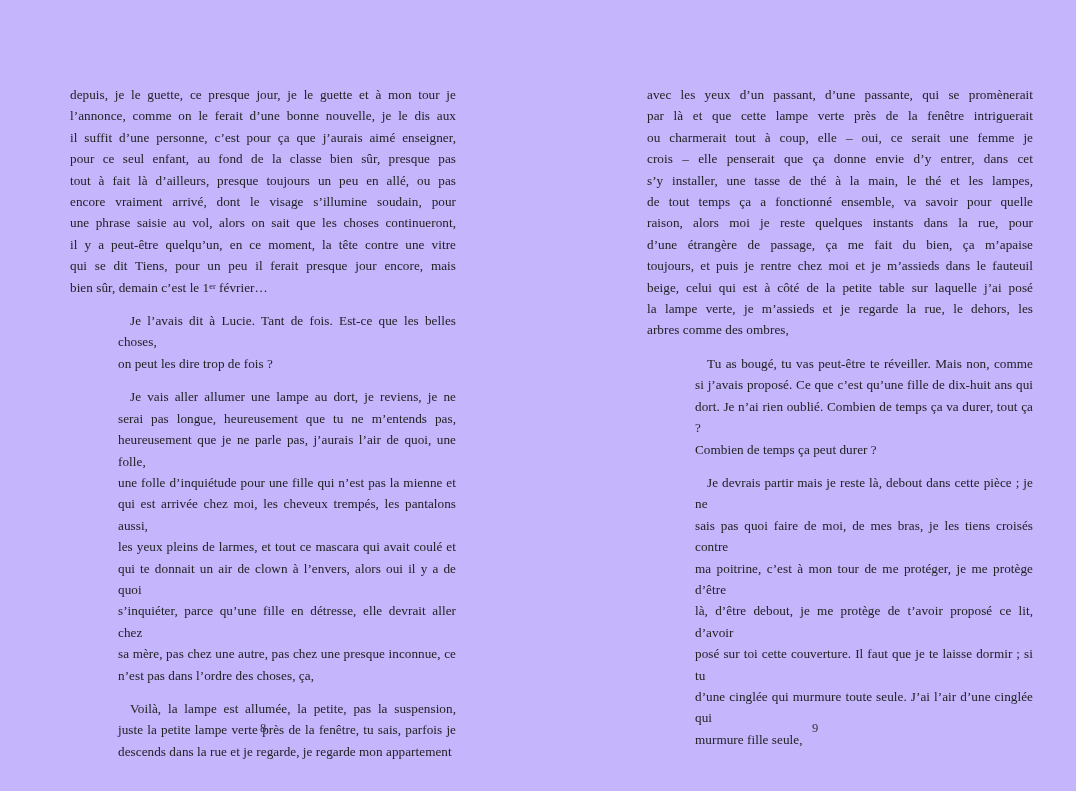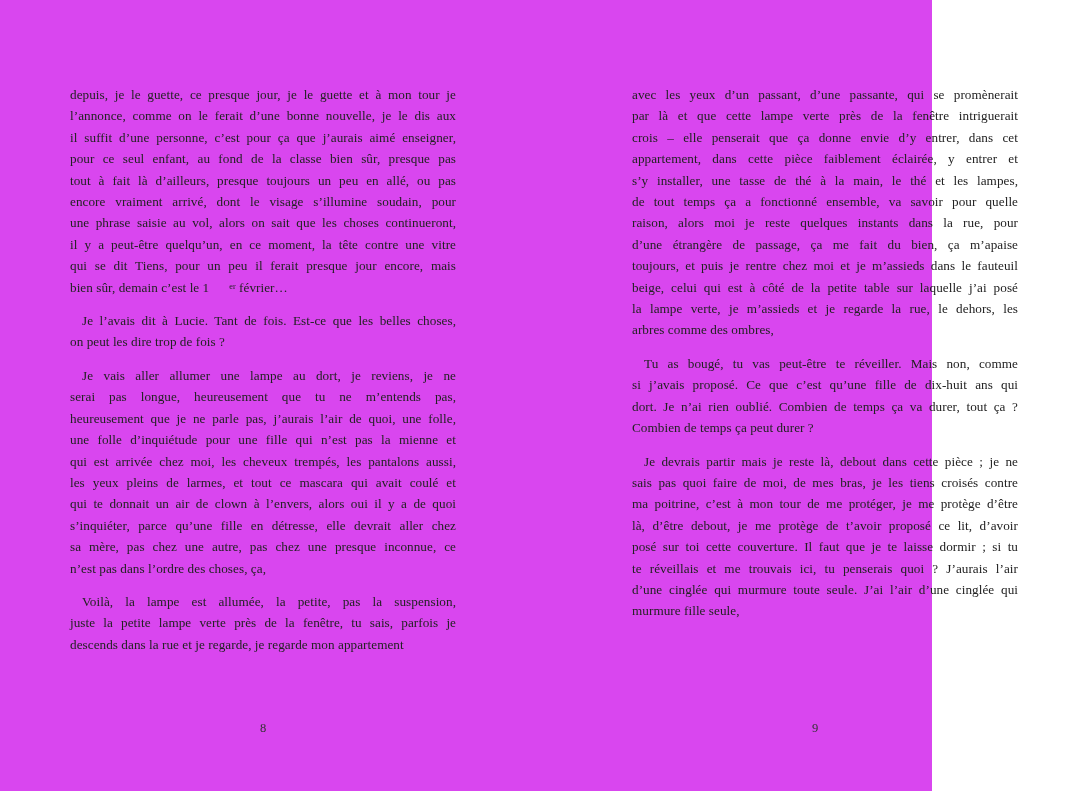--- a/index.html
+++ b/index.html
@@ -7,49 +7,48 @@
     padding: 0;
     background: #ffffff;
   }
   body {
     width: 1076px;
     height: 791px;
     overflow: hidden;
   }
   .spread {
     position: relative;
-    width: 932px;
+    width: 1076px;
     height: 791px;
-    background: #d946ef;
+    background: #c4b5fd;
     font-family: "Liberation Serif", "DejaVu Serif", serif;
     color: #222222;
   }
   .textblock {
     position: absolute;
     top: 84px;
     width: 386px;
     font-size: 13.2px;
   }
   .textblock.left-page  { left: 70px; }
-  .textblock.right-page { left: 632px; }
+  .textblock.right-page { left: 647px; }
   .para { margin: 0; }
-  .para + .para { margin-top: 12px; }
+  .para + .para { margin-top: 12px; margin-left: 48px; }
   .para.indent .line:first-child { text-indent: 12px; }
   .line {
     line-height: 21.4px;
     text-align: justify;
     text-align-last: justify;
     letter-spacing: 0.05px;
   }
   .line.last { text-align-last: left; }
   .line sup {
     font-size: 0.62em;
     line-height: 0;
     vertical-align: 0.35em;
-    margin-left: 20px;
   }
   .pagenum {
     position: absolute;
     top: 721px;
     width: 386px;
     text-align: center;
     font-size: 12.5px;
     line-height: 15px;
     color: #333333;
   }
@@ -92,22 +91,22 @@
       <div class="para indent">
         <div class="line">Voilà, la lampe est allumée, la petite, pas la suspension,</div>
         <div class="line">juste la petite lampe verte près de la fenêtre, tu sais, parfois je</div>
         <div class="line last">descends dans la rue et je regarde, je regarde mon appartement</div>
       </div>
     </div>
   <div class="textblock right-page" id="text-page-1">
       <div class="para">
         <div class="line">avec les yeux d’un passant, d’une passante, qui se promènerait</div>
         <div class="line">par là et que cette lampe verte près de la fenêtre intriguerait</div>
+        <div class="line">ou charmerait tout à coup, elle – oui, ce serait une femme je</div>
         <div class="line">crois – elle penserait que ça donne envie d’y entrer, dans cet</div>
-        <div class="line">appartement, dans cette pièce faiblement éclairée, y entrer et</div>
         <div class="line">s’y installer, une tasse de thé à la main, le thé et les lampes,</div>
         <div class="line">de tout temps ça a fonctionné ensemble, va savoir pour quelle</div>
         <div class="line">raison, alors moi je reste quelques instants dans la rue, pour</div>
         <div class="line">d’une étrangère de passage, ça me fait du bien, ça m’apaise</div>
         <div class="line">toujours, et puis je rentre chez moi et je m’assieds dans le fauteuil</div>
         <div class="line">beige, celui qui est à côté de la petite table sur laquelle j’ai posé</div>
         <div class="line">la lampe verte, je m’assieds et je regarde la rue, le dehors, les</div>
         <div class="line last">arbres comme des ombres,</div>
       </div>
       <div class="para indent">
@@ -115,20 +114,19 @@
         <div class="line">si j’avais proposé. Ce que c’est qu’une fille de dix-huit ans qui</div>
         <div class="line">dort. Je n’ai rien oublié. Combien de temps ça va durer, tout ça ?</div>
         <div class="line last">Combien de temps ça peut durer ?</div>
       </div>
       <div class="para indent">
         <div class="line">Je devrais partir mais je reste là, debout dans cette pièce ; je ne</div>
         <div class="line">sais pas quoi faire de moi, de mes bras, je les tiens croisés contre</div>
         <div class="line">ma poitrine, c’est à mon tour de me protéger, je me protège d’être</div>
         <div class="line">là, d’être debout, je me protège de t’avoir proposé ce lit, d’avoir</div>
         <div class="line">posé sur toi cette couverture. Il faut que je te laisse dormir ; si tu</div>
-        <div class="line">te réveillais et me trouvais ici, tu penserais quoi ? J’aurais l’air</div>
         <div class="line">d’une cinglée qui murmure toute seule. J’ai l’air d’une cinglée qui</div>
         <div class="line last">murmure fille seule,</div>
       </div>
     </div>
   <div class="pagenum left-page">8</div>
   <div class="pagenum right-page">9</div>
 </div>
 
 </body></html>

